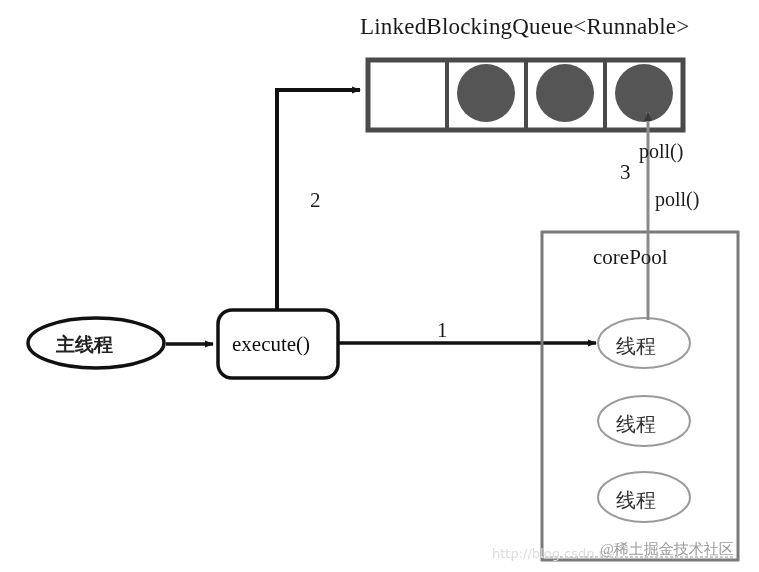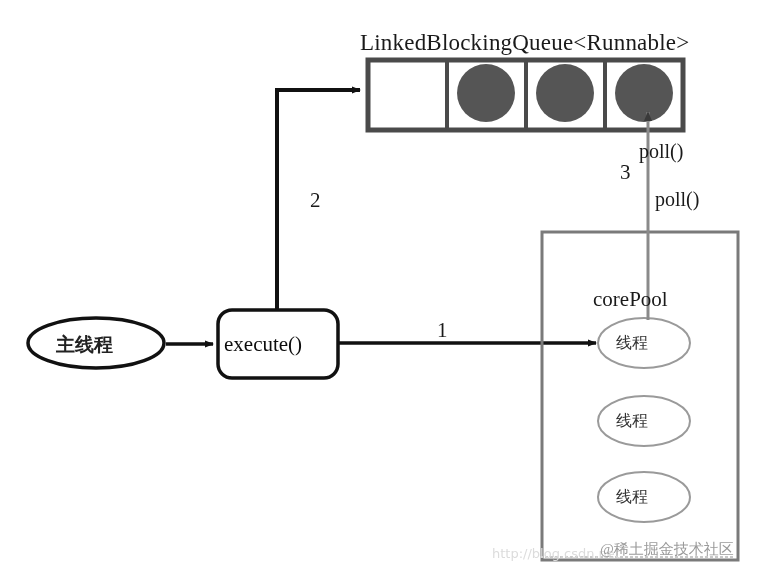--- a/index.html
+++ b/index.html
@@ -27,40 +27,39 @@
   }
   .lbl {
     position: absolute;
     white-space: nowrap;
     color: #1a1a1a;
     font-family: "Liberation Serif", "DejaVu Serif", serif;
   }
   .title-text {
     font-size: 23px;
     letter-spacing: 0.2px;
-    margin-top: 16px;
   }
   .step-num {
     font-size: 21px;
   }
   .method-lbl {
     font-size: 20px;
   }
   .corepool-lbl {
     font-size: 21px;
   }
   .node-lbl-cn {
     font-size: 19px;
     font-family: "DejaVu Sans", "Liberation Sans", sans-serif;
     color: #222222;
     font-weight: 600;
     text-align: right;
   }
   .thread-lbl {
-    font-size: 16px;
+    font-size: 20px;
     font-family: "DejaVu Sans", "Liberation Sans", sans-serif;
     color: #333333;
   }
   .execute-lbl {
     font-size: 21px;
     font-family: "Liberation Serif", "DejaVu Serif", serif;
     color: #0d0d0d;
   }
   .watermark {
     position: absolute;
@@ -147,33 +146,33 @@
 
     <g>
       <line x1="540" y1="557" x2="735" y2="557" stroke="#c8c8c8" stroke-width="2" stroke-dasharray="3 2"></line>
     </g>
   </svg>
 
   <div class="lbl title-text" style="left:360px; top:14px;">LinkedBlockingQueue&lt;Runnable&gt;</div>
 
   <div class="lbl node-lbl-cn" style="left:56px; top:332px;">主线程</div>
 
-  <div class="lbl execute-lbl" style="left:224px; top:332px;">execute()</div>
+  <div class="lbl execute-lbl" style="left:232px; top:332px;">execute()</div>
 
   <div class="lbl step-num" style="left:310px; top:188px;">2</div>
 
   <div class="lbl step-num" style="left:437px; top:318px;">1</div>
 
   <div class="lbl step-num" style="left:620px; top:160px;">3</div>
 
   <div class="lbl method-lbl" style="left:639px; top:140px;">poll()</div>
 
   <div class="lbl method-lbl" style="left:655px; top:188px;">poll()</div>
 
-  <div class="lbl corepool-lbl" style="left:593px; top:245px;margin-top:42px;">corePool</div>
+  <div class="lbl corepool-lbl" style="left:593px; top:245px;">corePool</div>
 
   <div class="lbl thread-lbl" style="left:616px; top:333px;">线程</div>
 
   <div class="lbl thread-lbl" style="left:616px; top:411px;">线程</div>
 
   <div class="lbl thread-lbl" style="left:616px; top:487px;">线程</div>
 
   <div class="watermark-url" style="left:492px; top:546px;">http://blog.csdn.net</div>
 
   <div class="watermark" style="left:600px; top:540px;">@稀土掘金技术社区</div>

